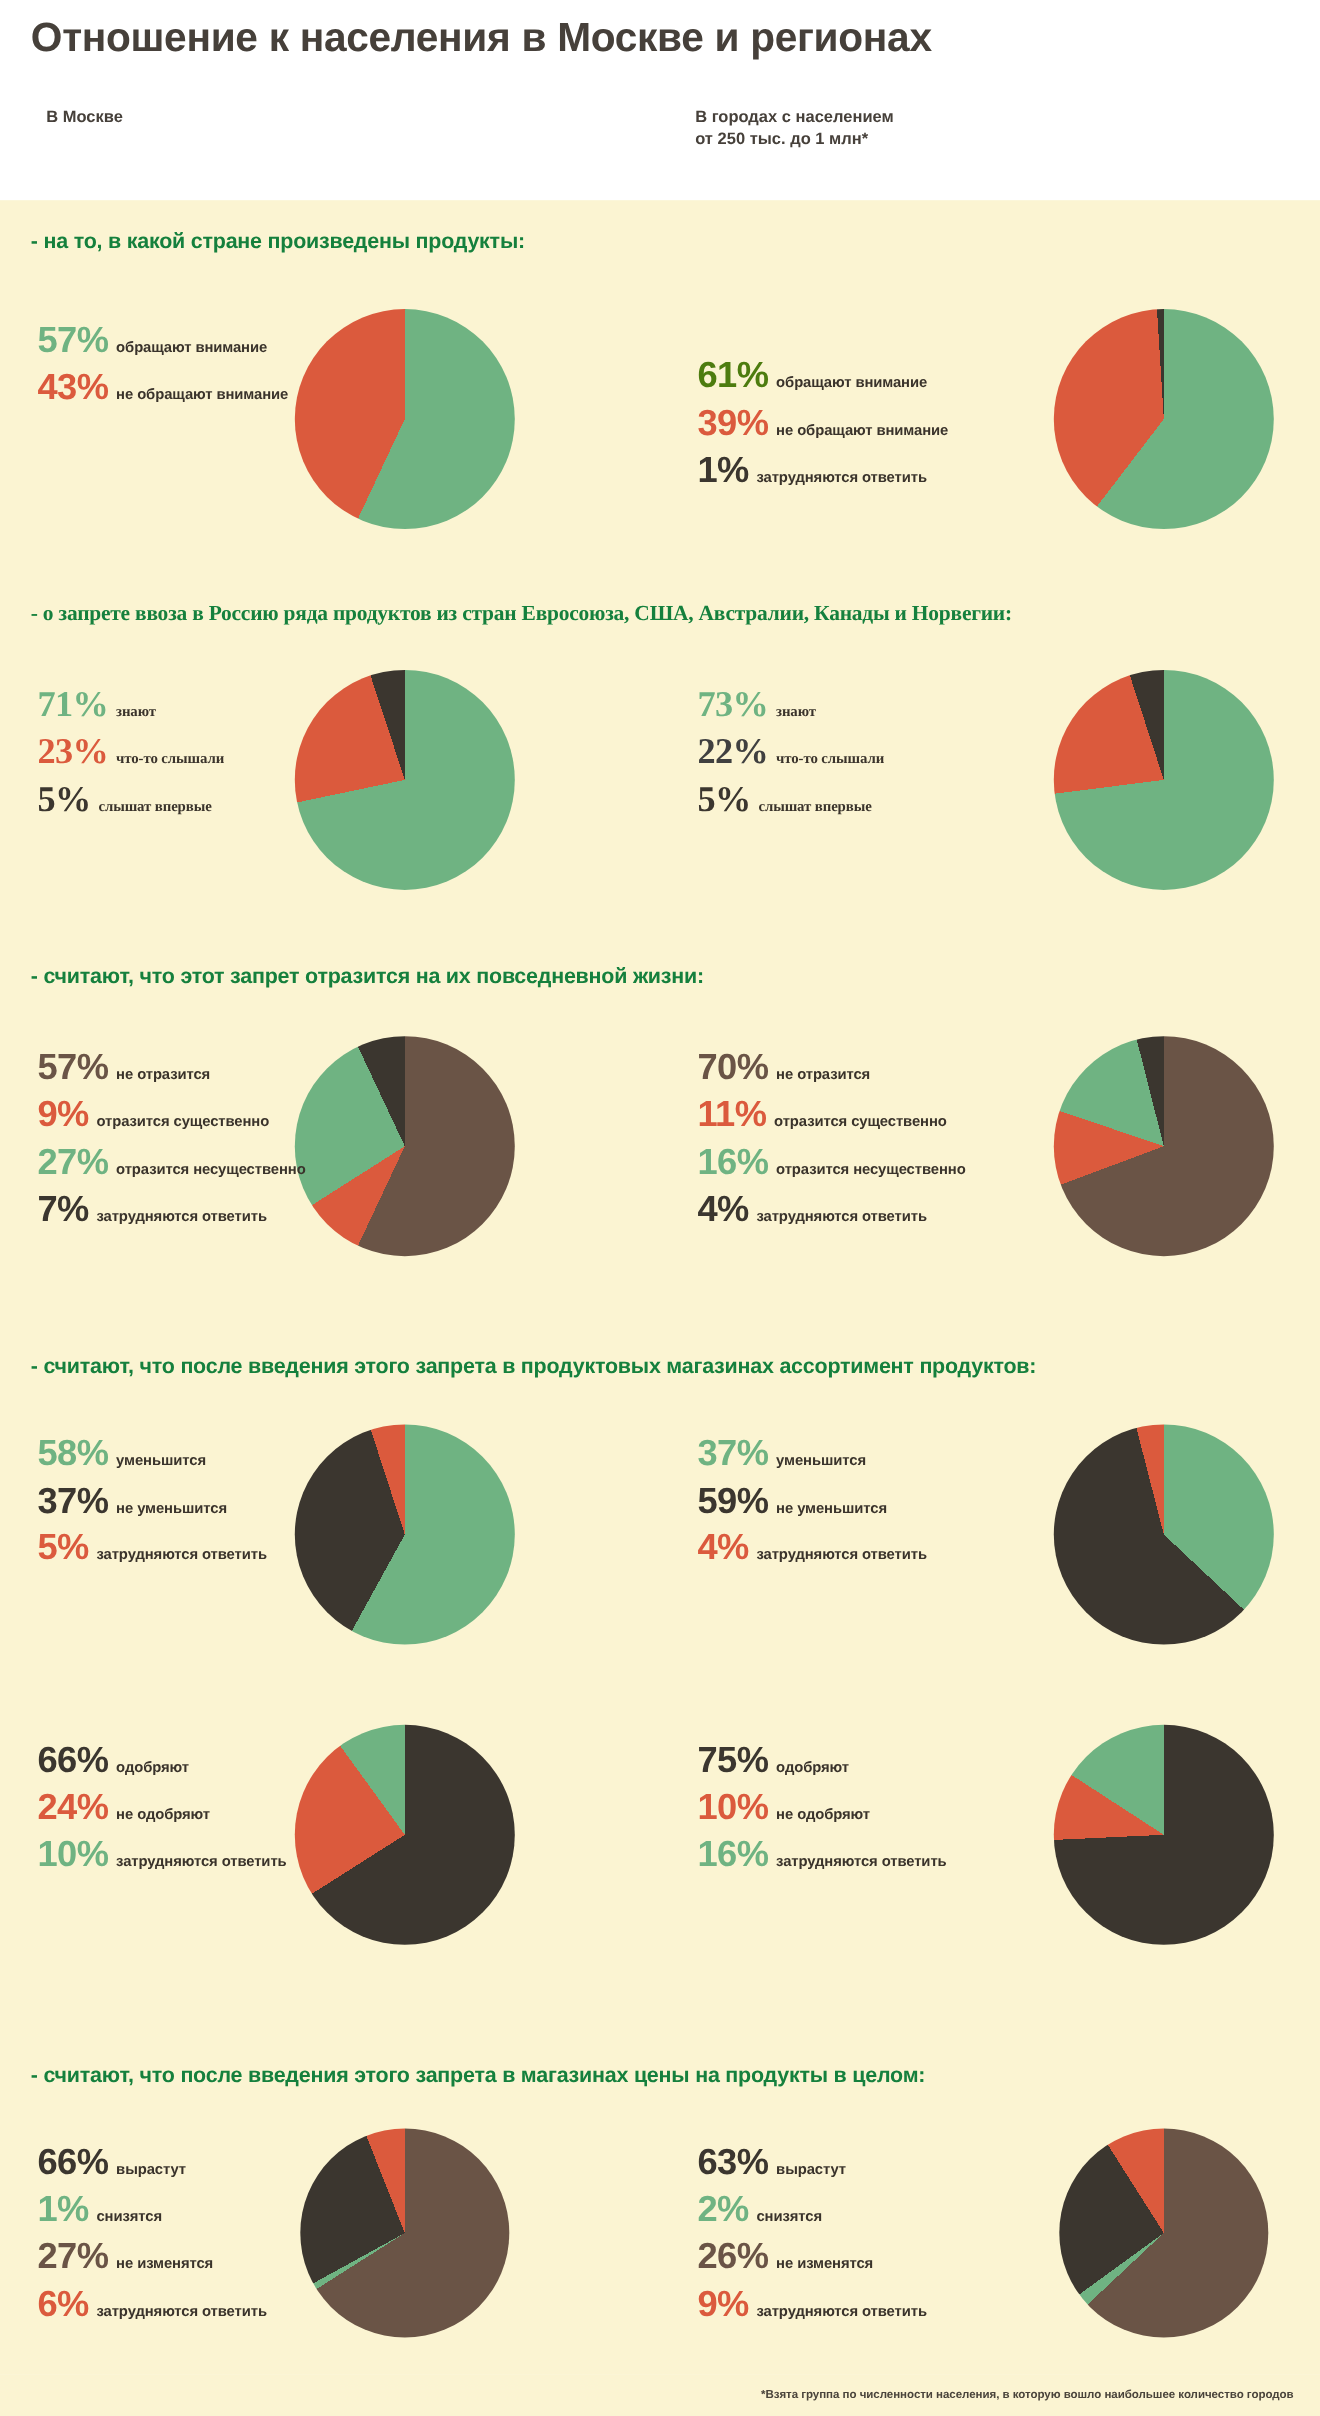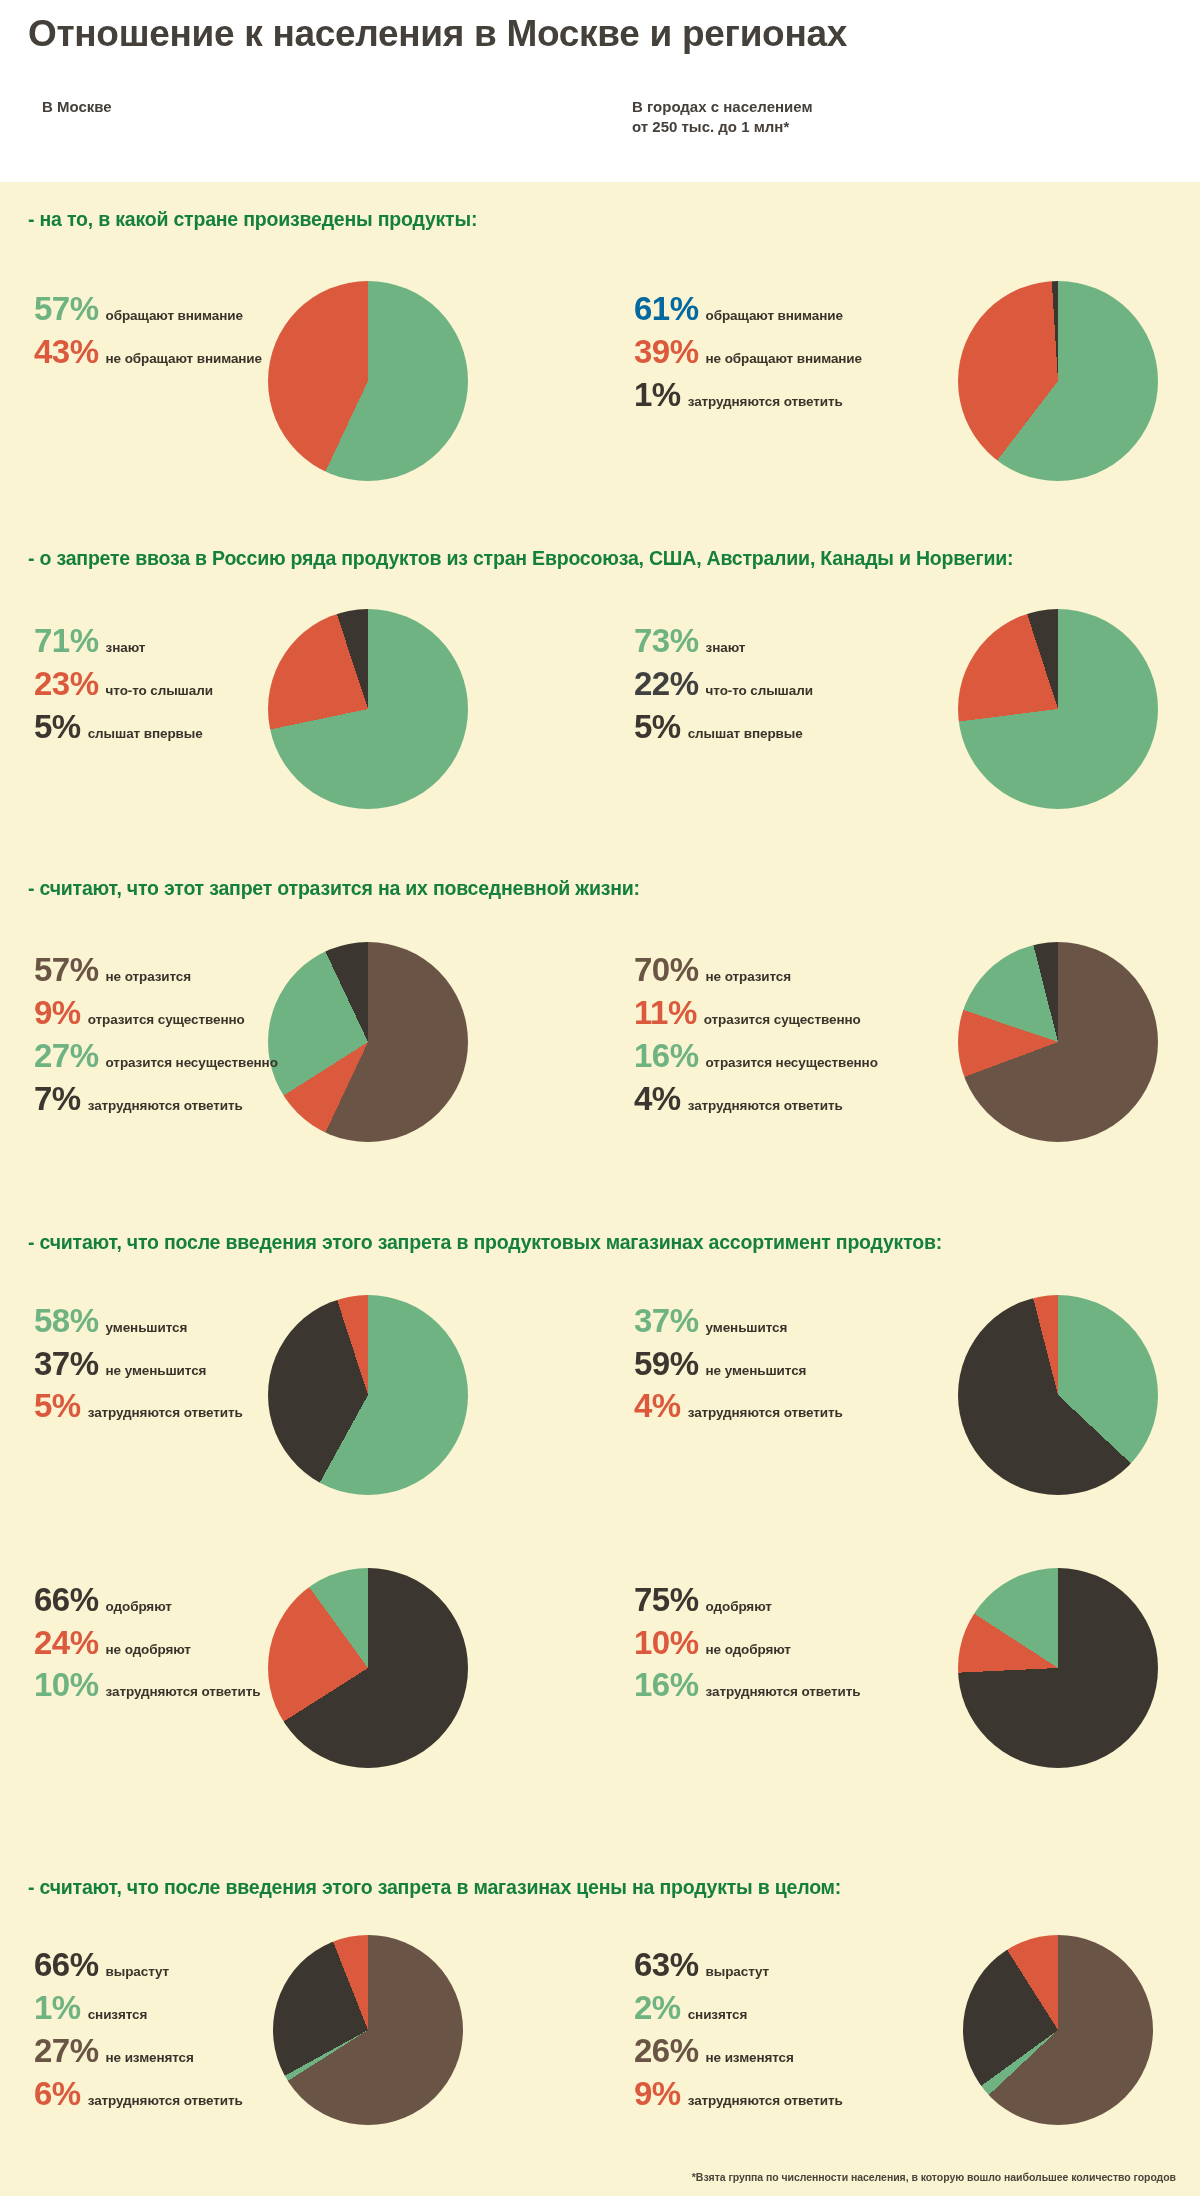--- a/index.html
+++ b/index.html
@@ -163,39 +163,39 @@
                 <span class="pct-lbl">не обращают внимание</span>
               </div>
             </div>
             <div class="pie-wrap" style="top: 50px; left: 268px;">
               <div class="pie" style="width: 200px; height: 200px; background: conic-gradient(rgb(111, 179, 130) 0deg, rgb(111, 179, 130) 205.2deg, rgb(219, 90, 61) 205.2deg, rgb(219, 90, 61) 360deg);"></div>
             </div>
           </div>
           <div class="col right">
             <div class="legend" style="top: 60px; left: 34px;">
               <div class="legend-row">
-                <span class="pct" style="color: #0369a1;">61%</span>
+                <span class="pct" style="color: #4d7c0f; margin-top: 32px;">61%</span>
                 <span class="pct-lbl">обращают внимание</span>
               </div>
               <div class="legend-row">
                 <span class="pct" style="color: rgb(219, 90, 61);">39%</span>
                 <span class="pct-lbl">не обращают внимание</span>
               </div>
               <div class="legend-row">
                 <span class="pct" style="color: rgb(59, 54, 47);">1%</span>
                 <span class="pct-lbl">затрудняются ответить</span>
               </div>
             </div>
             <div class="pie-wrap" style="top: 50px; left: 358px;">
               <div class="pie" style="width: 200px; height: 200px; background: conic-gradient(rgb(111, 179, 130) 0deg, rgb(111, 179, 130) 217.426deg, rgb(219, 90, 61) 217.426deg, rgb(219, 90, 61) 356.436deg, rgb(59, 54, 47) 356.436deg, rgb(59, 54, 47) 360deg);"></div>
             </div>
           </div>
         </div>
       </div>
-      <div class="section" style="min-height: 320px;">
+      <div class="section" style="min-height: 320px; font-family: Liberation Serif, serif;">
         <div class="section-title">- о запрете ввоза в Россию ряда продуктов из стран Евросоюза, США, Австралии, Канады и Норвегии:</div>
         <div class="cols" style="height: 280px;">
           <div class="col left">
             <div class="legend" style="top: 52px; left: 34px;">
               <div class="legend-row">
                 <span class="pct" style="color: rgb(111, 179, 130);">71%</span>
                 <span class="pct-lbl">знают</span>
               </div>
               <div class="legend-row">
                 <span class="pct" style="color: rgb(219, 90, 61);">23%</span>

